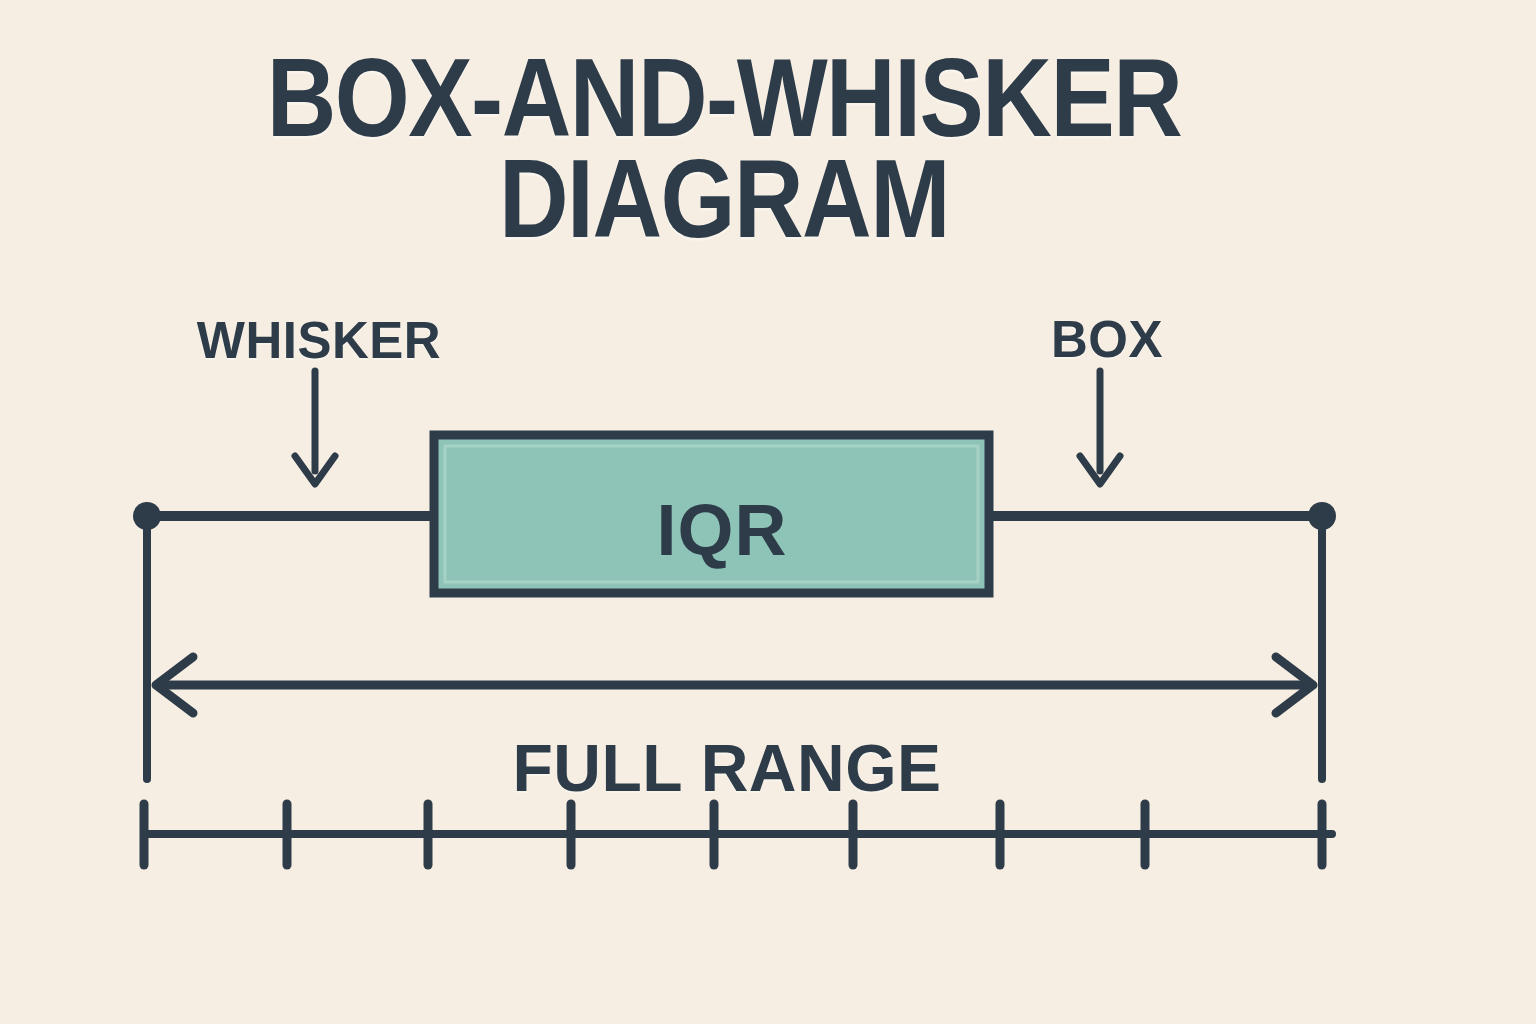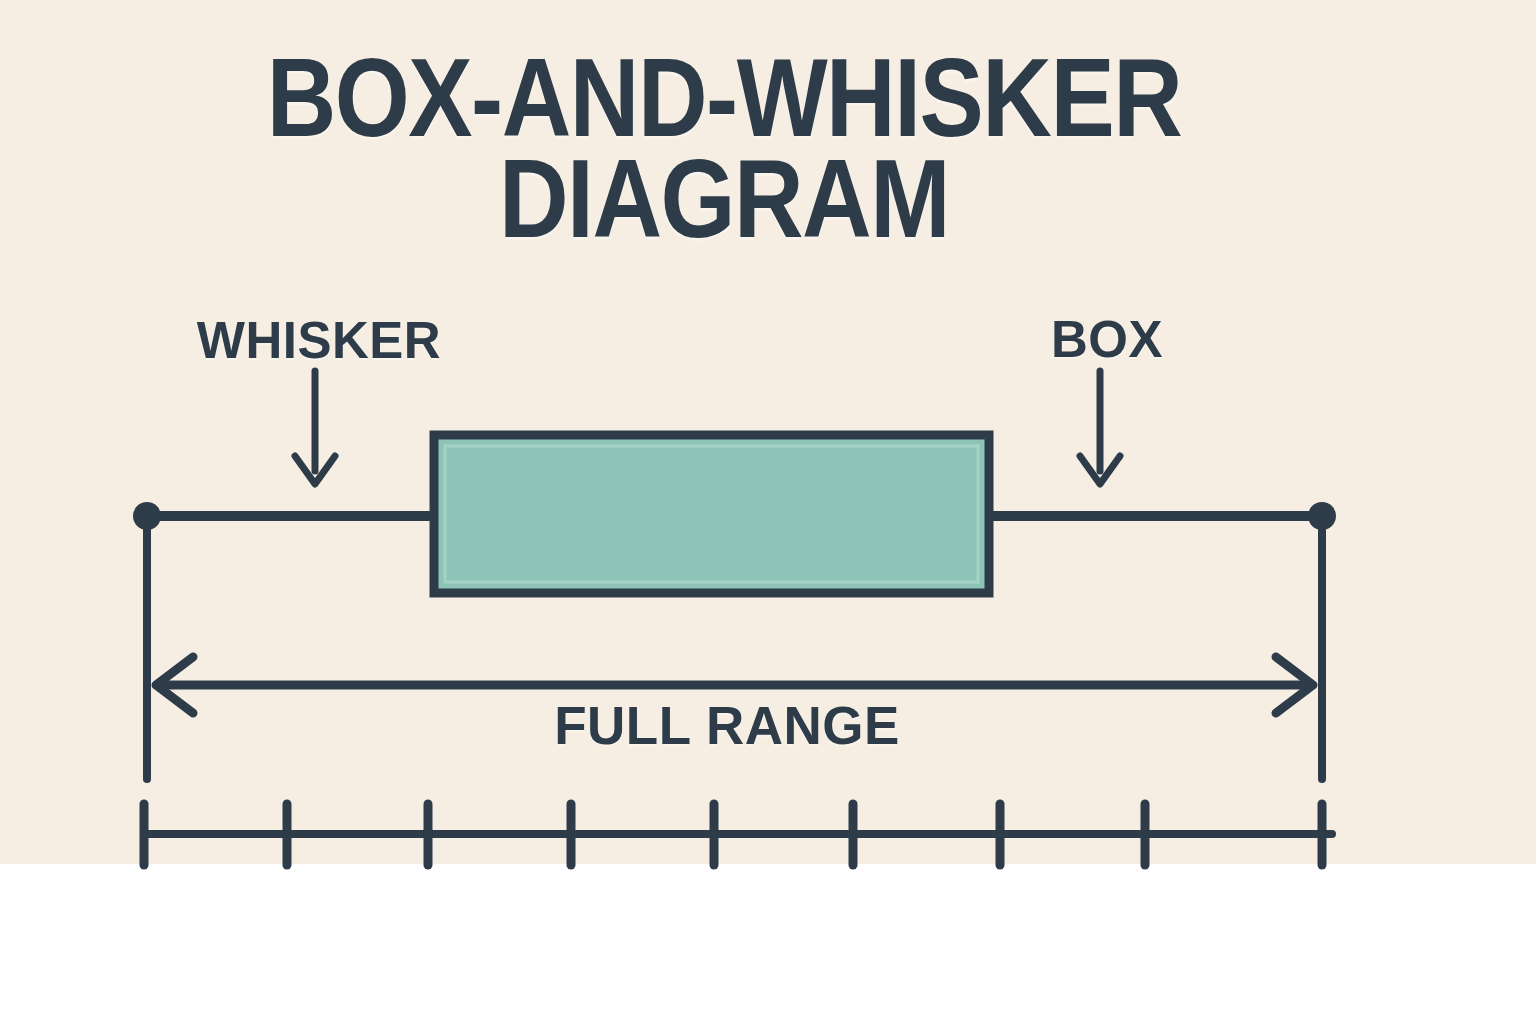--- a/index.html
+++ b/index.html
@@ -3,21 +3,21 @@
 <meta charset="utf-8">
 <style>
   html, body { margin: 0; padding: 0; }
   body {
     width: 1536px; height: 1024px;
     font-family: "Liberation Sans", sans-serif;
     overflow: hidden;
   }
   .canvas {
     position: relative;
-    width: 1536px; height: 864px;
+    width: 1536px; height: 1024px;
     background: #f6eee2;
   }
   .diagram-svg {
     position: absolute; inset: 0;
     width: 1536px; height: 1024px;
   }
   .title {
     position: absolute;
     left: 724px; top: 48px;
     transform: translateX(-50%);
@@ -38,21 +38,21 @@
     position: absolute;
     transform: translate(-50%, -50%);
     font-weight: bold;
     font-size: 51px;
     letter-spacing: 0.5px;
     white-space: nowrap;
     text-shadow: 0 2px 1px rgba(255,255,255,0.4);
   }
   .whisker-label { left: 319px; top: 340px; text-align: center; }
   .box-label    { left: 1100px; top: 339px; margin-left: 7px; }
-  .full-range-label { left: 727px; top: 725px; font-size: 53px; }
+  .full-range-label { left: 727px; top: 768px; font-size: 66px; }
   .iqr-label {
     position: absolute;
     left: 722px; top: 532px;
     transform: translate(-50%, -52%);
     font-weight: bold;
     font-size: 72px;
     letter-spacing: 1px;
     white-space: nowrap;
   }
 </style>
@@ -105,16 +105,17 @@
 
   <div class="title" style="color: rgb(46, 60, 74);">
     <span class="title-line">BOX-AND-WHISKER</span>
     <span class="title-line">DIAGRAM</span>
   </div>
 
   <div class="callout-label whisker-label" style="color: rgb(46, 60, 74);">WHISKER</div>
 
   <div class="callout-label box-label" style="color: rgb(46, 60, 74);">BOX</div>
 
+  <div class="iqr-label" style="color: rgb(46, 60, 74);">IQR</div>
 
   <div class="callout-label full-range-label" style="color: rgb(46, 60, 74);">FULL RANGE</div>
 
 </div>
 
 </body></html>

